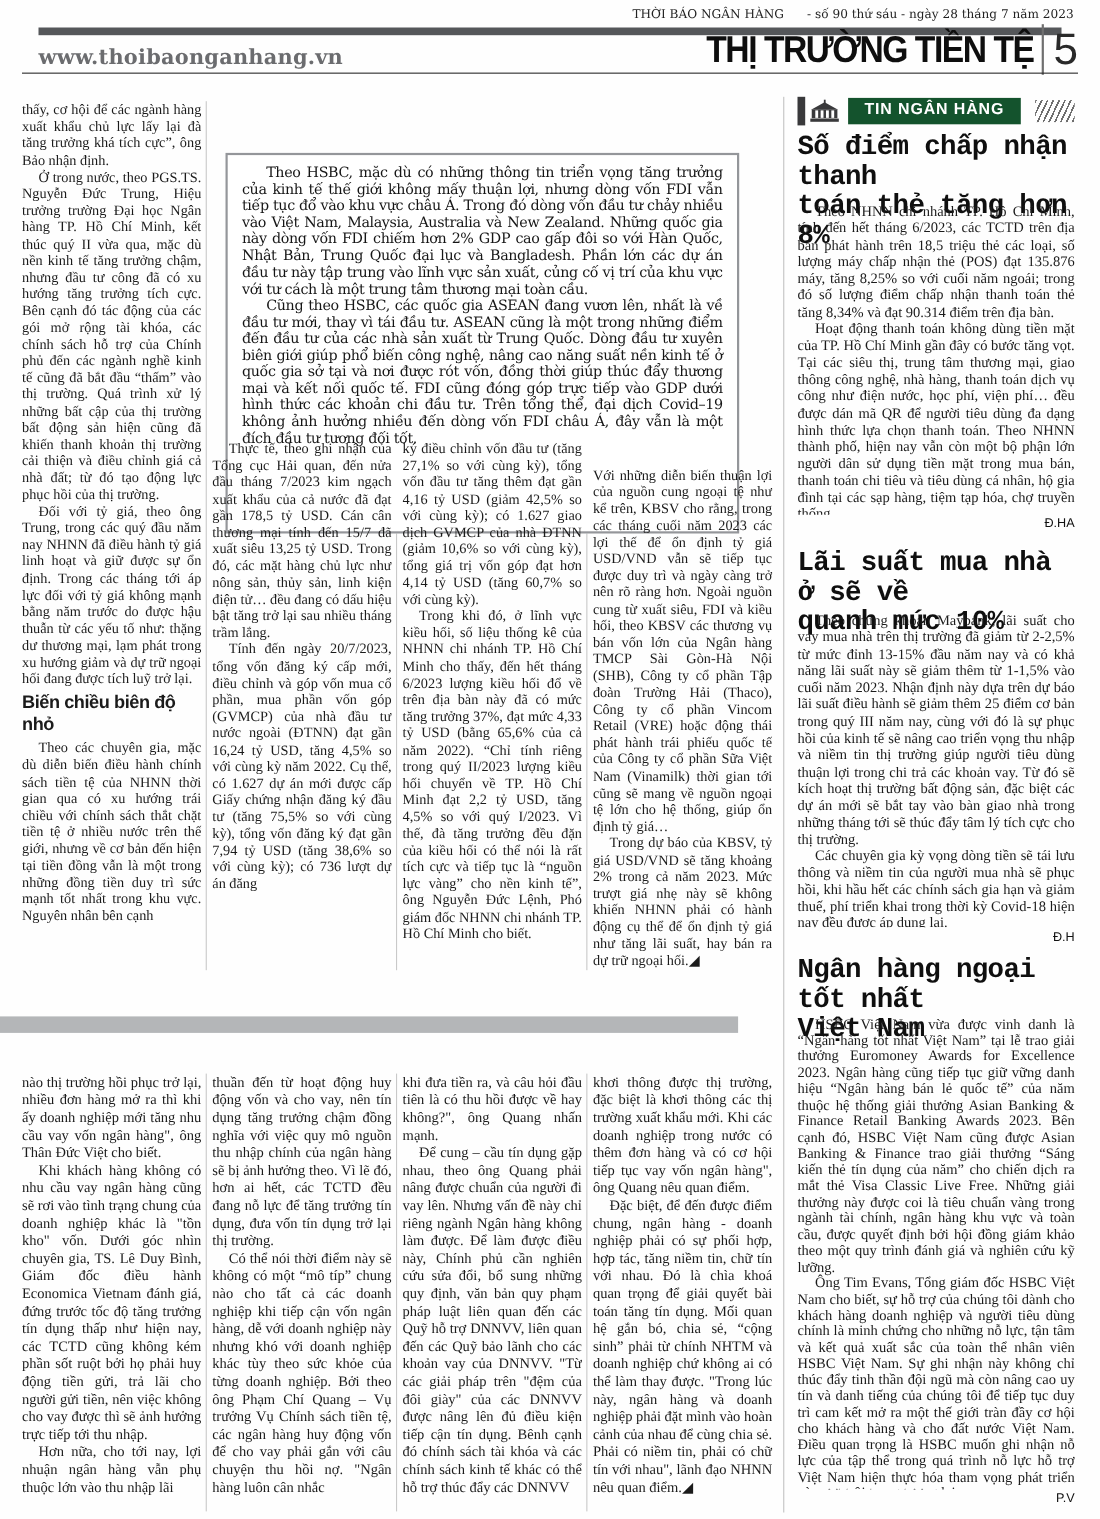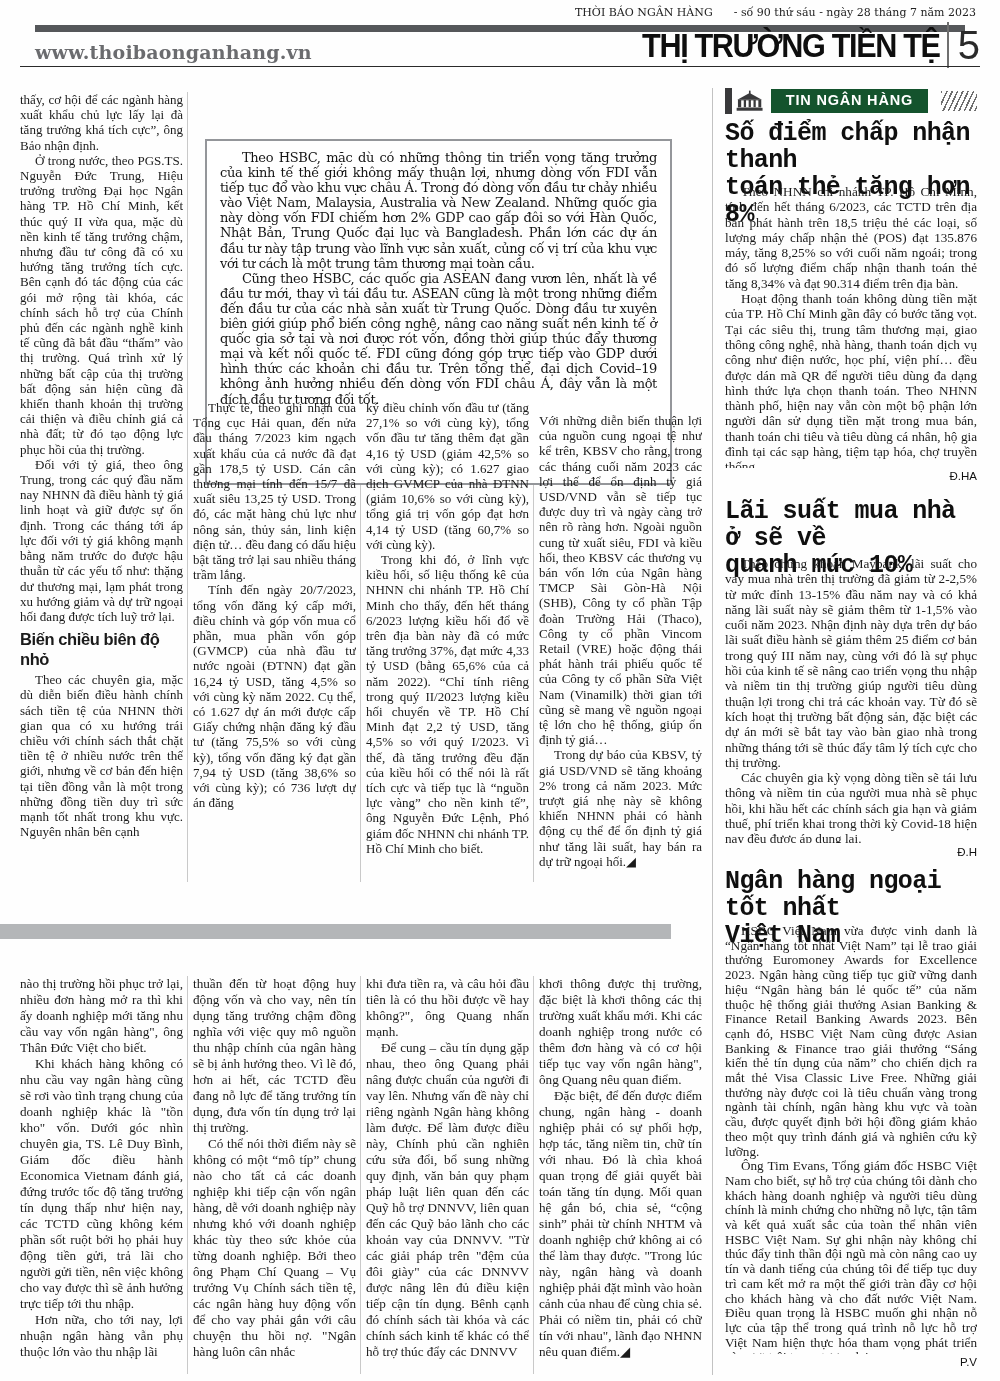--- a/index.html
+++ b/index.html
@@ -24,21 +24,21 @@
 
   
   .col{position:absolute;width:163px;font-size:13px;line-height:15.2px;text-align:justify;overflow:hidden;}
   .col p{margin:0;}
   .col .ind,.box .ind{text-indent:15px;}
   .subhead{font-family:"Liberation Sans",sans-serif;font-weight:700;font-size:16.5px;
            line-height:20px;margin:5px 0 3px;letter-spacing:-.4px;text-indent:0;text-align:left;}
   #colT1{left:20px;top:92px;height:790px;}
   #colT2{left:193px;top:400px;height:482px;}
   #colT3{left:366px;top:400px;height:482px;}
-  #colT4{left:539px;top:413px;height:482px;}
+  #colT4{left:539px;top:424px;height:482px;}
   .col-b{font-size:13.2px;line-height:16px;}
   #colB1{left:20px;top:976px;height:402px;}
   #colB2{left:193px;top:976px;height:402px;}
   #colB3{left:366px;top:976px;height:402px;}
   #colB4{left:539px;top:976px;height:402px;}
 
   
   .box{position:absolute;left:205px;top:95px;width:467px;height:346px;box-sizing:border-box;
        border:2px solid #94969a;padding:9px 13px;background:#fff;
        font-family:"DejaVu Serif",serif;font-weight:400;font-size:13px;line-height:15.1px;

